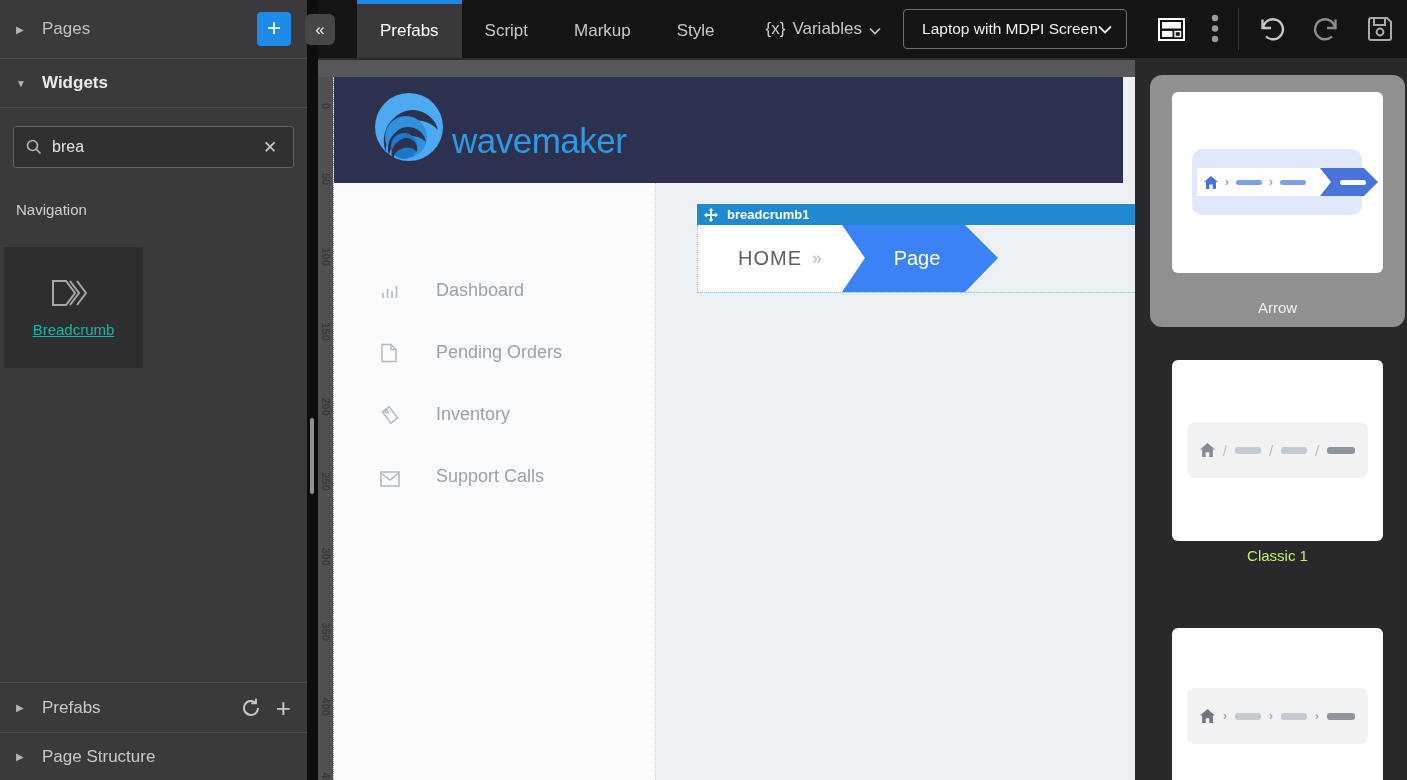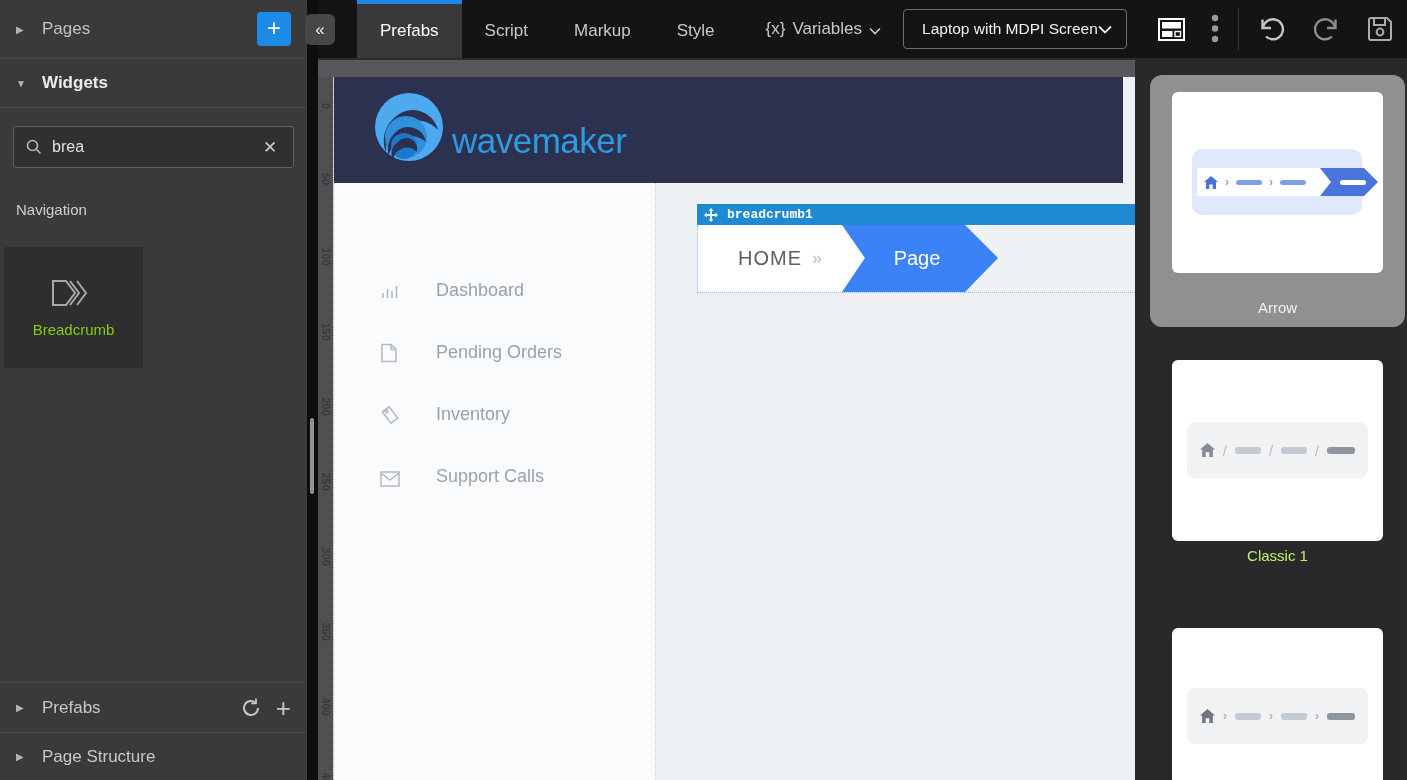--- a/index.html
+++ b/index.html
@@ -18,21 +18,21 @@
   .widgets-row { height:50px; border-top:1px solid #4c4c4e; border-bottom:1px solid #4c4c4e; }
   .widgets-row .row-label { font-size:17px; font-weight:700; color:#ececee; margin-left:12px; }
   .search-wrap { margin:18px 13px 0 13px; height:42px; background:#303032; border:1px solid #626264;
                  border-radius:3px; display:flex; align-items:center; padding:0 12px; }
   .search-wrap input { flex:1; background:transparent; border:none; outline:none; color:#e2e2e4;
                  font-size:16px; margin-left:10px; font-family:inherit; }
   .clear-x { color:#c9c9cb; font-size:17px; cursor:pointer; padding:2px 4px; }
   .nav-label { margin:33px 0 0 16px; font-size:15px; font-weight:400; color:#cfcfd2; }
   .widget-tile { position:absolute; left:4px; top:247px; width:139px; height:121px; background:#2e2e30;
                  display:flex; flex-direction:column; align-items:center; justify-content:center; gap:12px; cursor:pointer; }
-  .widget-tile .tile-label { color:#84cc16; font-size:15px; }
+  .widget-tile .tile-label { color:#14b8a6; font-size:15px;text-decoration:underline; }
   .prefabs-row { position:absolute; left:0; top:682px; width:307px; height:51px;
                  border-top:1px solid #4c4c4e; border-bottom:1px solid #4c4c4e; }
   .prefabs-row .row-label, .ps-row .row-label { font-size:17px; color:#c8c8ca; margin-left:12px; }
   .row-icons { margin-left:auto; display:flex; align-items:center; gap:14px; }
   .plus-glyph { color:#c6c6c8; font-size:26px; font-weight:400; cursor:pointer; line-height:20px; }
   .ps-row { position:absolute; left:0; top:733px; width:307px; height:47px; }
 
   
   .scroll-strip { position:absolute; left:307px; top:0; width:11px; height:780px; background:#0d0d0f; }
   .scroll-thumb { position:absolute; left:3px; top:418px; width:4px; height:76px; background:#929294; border-radius:2px; }
@@ -71,21 +71,21 @@
   .leftnav { position:absolute; left:0; top:106px; bottom:0; width:322px; background:#fafbfc;
           border-right:1px dotted #c6ccd2; padding-top:56px; }
   .nav-item { height:62px; display:flex; align-items:flex-end; padding-left:46px; color:#99a1ab;
           font-size:18px; cursor:pointer; }
   .nav-item .nicon { width:22px; color:#b2b9c1; display:flex; }
   .nav-item .nlabel { margin-left:34px; }
 
   
   .bc-widget { position:absolute; left:363px; top:127px; width:440px; }
   .bc-selbar { height:21px; background:#1f8ad2; display:flex; align-items:center; padding-left:7px;
-               outline:1px dotted rgba(255,255,255,.9); cursor:move;font-family:Liberation Mono, monospace; }
+               outline:1px dotted rgba(255,255,255,.9); cursor:move; }
   .bc-selbar .bc-name { color:#fff; font-size:13px; font-weight:700; margin-left:9px; }
   .bc-row { position:relative; height:68px; border:1px dotted #7fc0ec; border-top:none; }
   .bc-seg-home { position:absolute; left:0; top:0; width:166px; height:67px; background:#ffffff;
                clip-path:polygon(0 0,144px 0,166px 33px,144px 67px,0 67px);
                display:flex; align-items:center; padding-left:40px; cursor:pointer; }
   .bc-home-label { color:#5c6066; font-size:20px; letter-spacing:1px; }
   .bc-sep { color:#c9cdd1; font-size:18px; margin-left:10px; font-weight:700; }
   .bc-seg-page { position:absolute; left:144px; top:0; width:156px; height:67px; background:#3b82f6;
                clip-path:polygon(0 0,123px 0,156px 33px,123px 67px,0 67px,23px 33px);
                display:flex; align-items:center; justify-content:center; cursor:pointer; }

